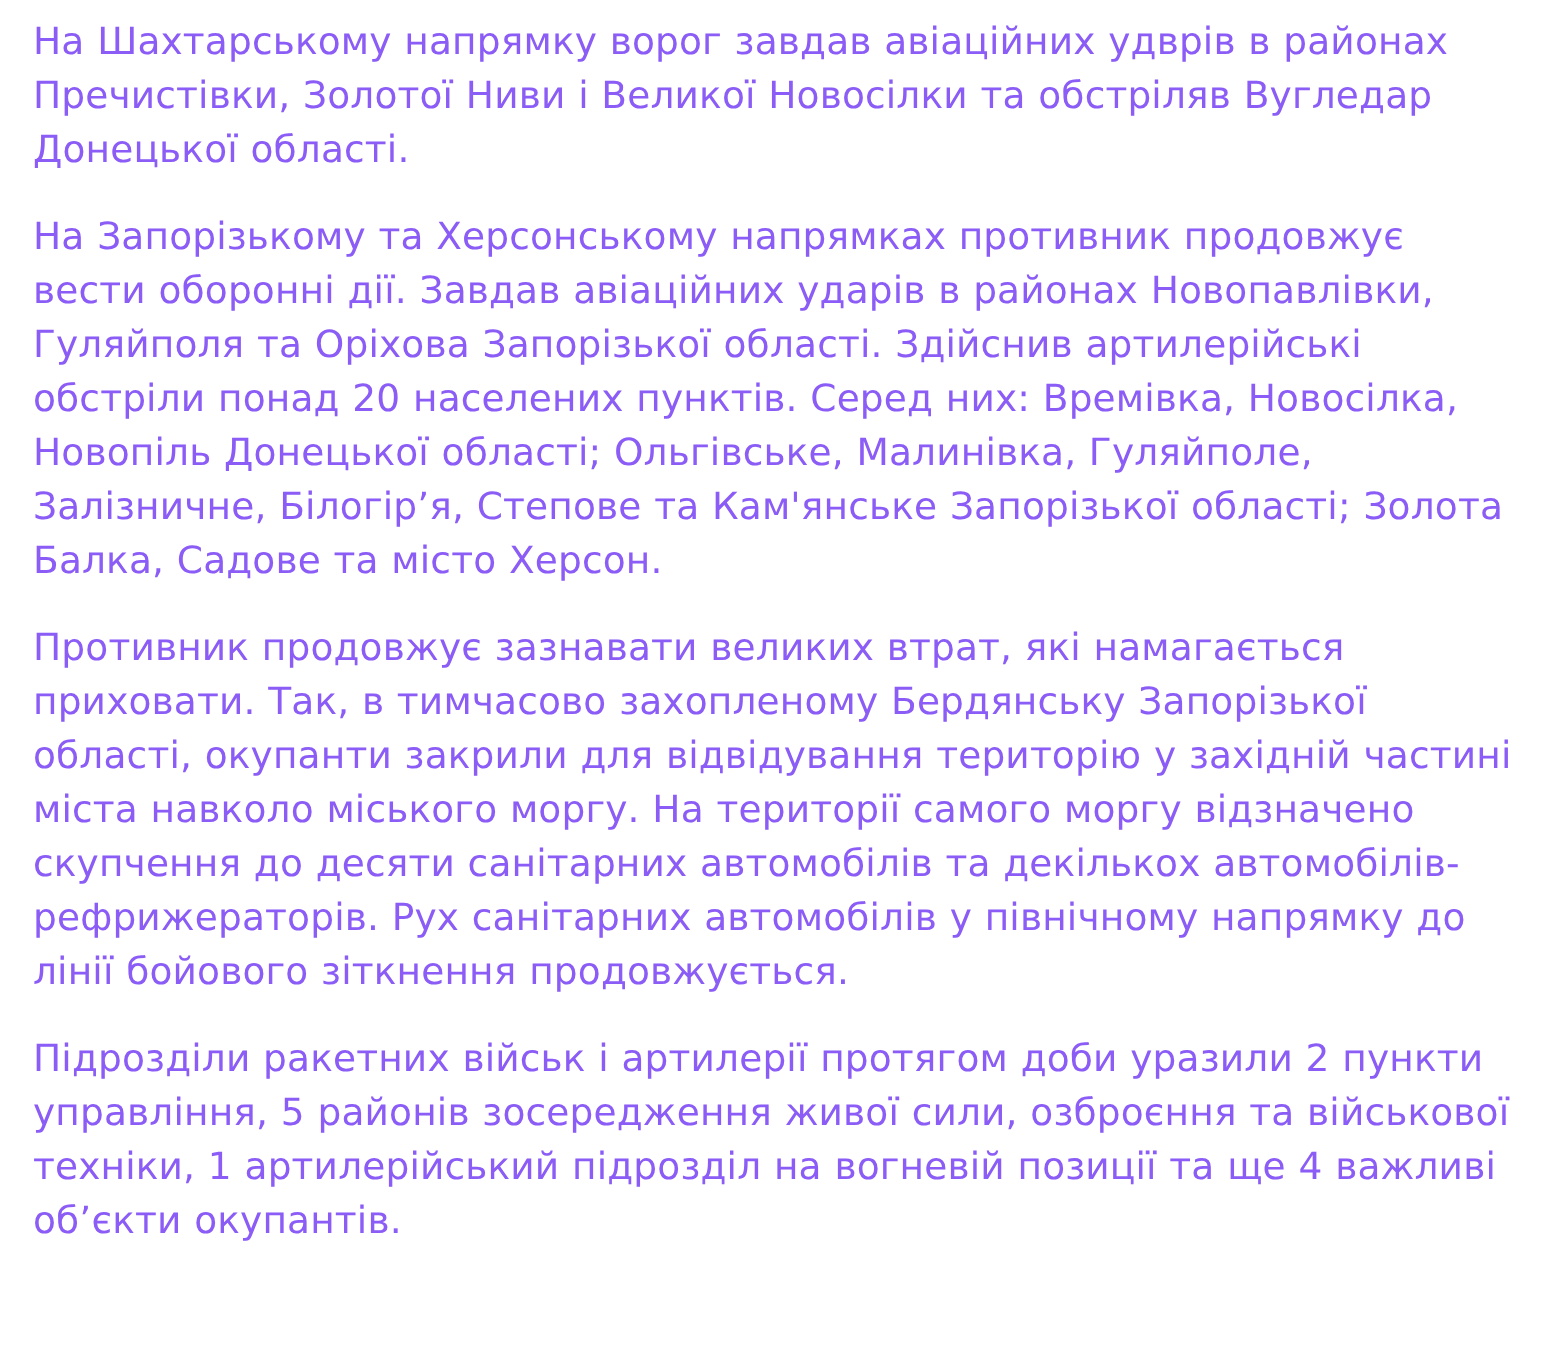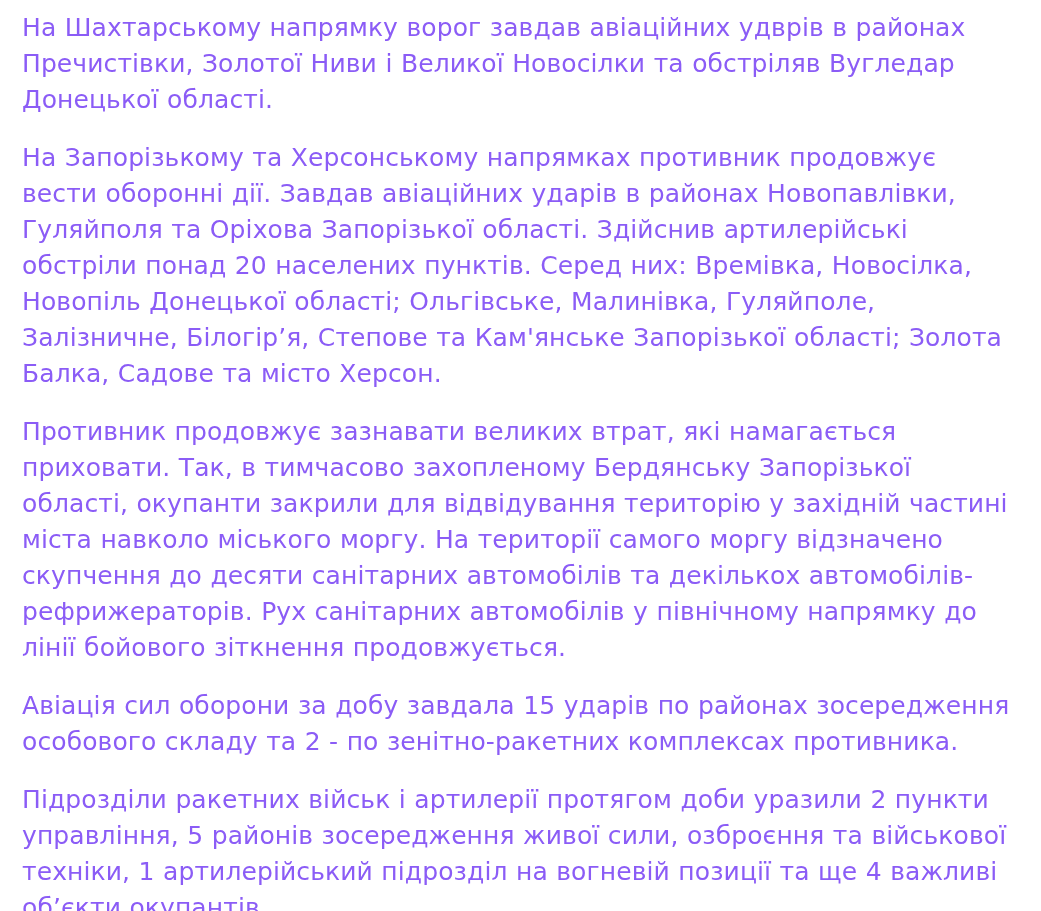--- a/index.html
+++ b/index.html
@@ -33,16 +33,15 @@
     margin-bottom: 0;
   }
 </style>
 </head>
 <body>
 
 <div class="doc">
   <p class="para">На Шахтарському напрямку ворог завдав авіаційних удврів в районах Пречистівки, Золотої Ниви і Великої Новосілки та обстріляв Вугледар Донецької області.</p>
   <p class="para">На Запорізькому та Херсонському напрямках противник продовжує вести оборонні дії. Завдав авіаційних ударів в районах Новопавлівки, Гуляйполя та Оріхова Запорізької області. Здійснив артилерійські обстріли понад 20 населених пунктів. Серед них: Времівка, Новосілка, Новопіль Донецької області; Ольгівське, Малинівка, Гуляйполе, Залізничне, Білогір’я, Степове та Кам'янське Запорізької області; Золота Балка, Садове та місто Херсон.</p>
   <p class="para">Противник продовжує зазнавати великих втрат, які намагається приховати. Так, в тимчасово захопленому Бердянську Запорізької області, окупанти закрили для відвідування територію у західній частині міста навколо міського моргу. На території самого моргу відзначено скупчення до десяти санітарних автомобілів та декількох автомобілів-рефрижераторів. Рух санітарних автомобілів у північному напрямку до лінії бойового зіткнення продовжується.</p>
-  <p class="para">Авіація сил оборони за добу завдала 15 ударів по районах зосередження особового складу та 2 - по зенітно-ракетних комплексах противника.</p>
   <p class="para">Підрозділи ракетних військ і артилерії протягом доби уразили 2 пункти управління, 5 районів зосередження живої сили, озброєння та військової техніки, 1 артилерійський підрозділ на вогневій позиції та ще 4 важливі об’єкти окупантів.</p>
 
 </div>
 
 </body></html>

